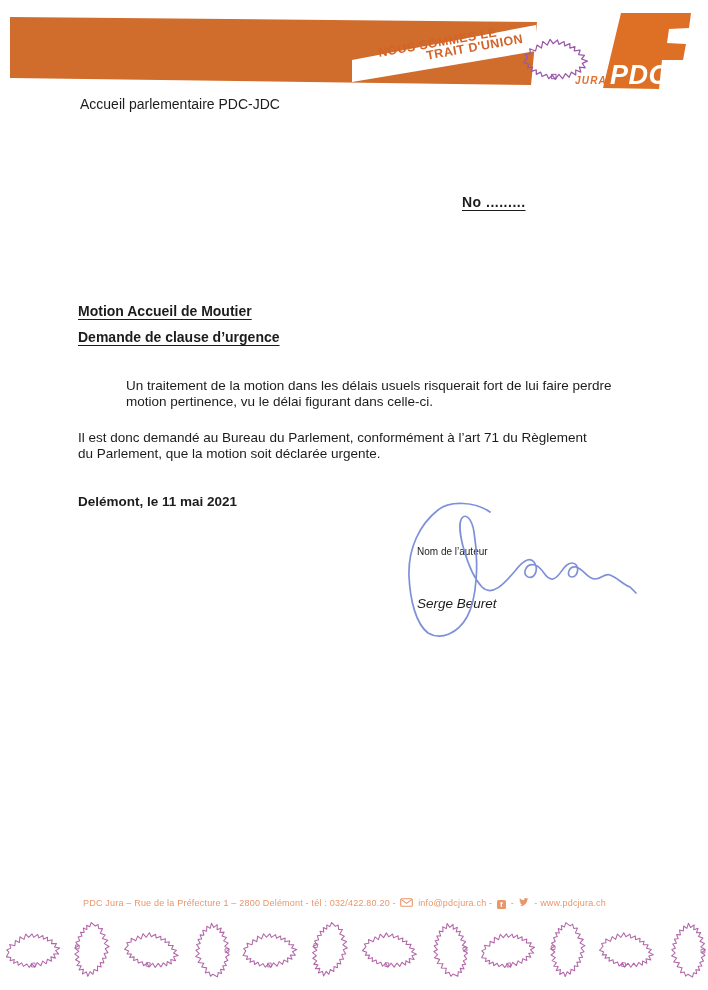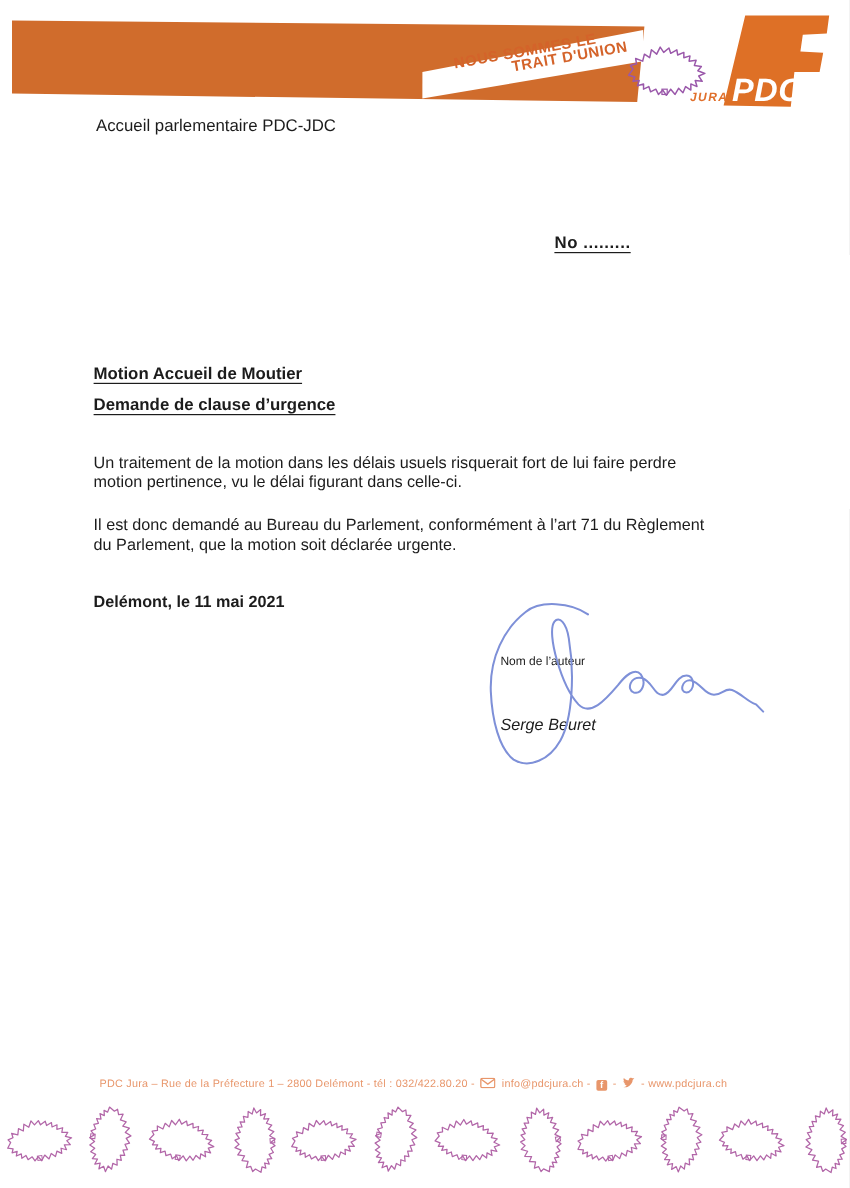--- a/index.html
+++ b/index.html
@@ -14,21 +14,21 @@
   
   .refno{left:462px;top:194px;font-size:14px;font-weight:bold;
          text-decoration:underline;text-underline-offset:3px;letter-spacing:.5px;}
   
   .title{left:78px;top:278px;font-size:14px;font-weight:bold;
          text-decoration:underline;text-underline-offset:3px;margin-top:25px;}
   .subtitle{left:78px;top:329px;font-size:14px;font-weight:bold;
          text-decoration:underline;text-underline-offset:3px;}
   
   .para{left:78px;font-size:13.5px;line-height:15.5px;}
-  .para1{top:378px;}
+  .para1{top:378px;margin-left:48px;}
   .para2{top:430px;}
   .dateline{left:78px;top:494px;font-size:13.5px;font-weight:bold;}
   .author-label{left:417px;top:546px;font-size:10px;}
   .author-name{left:417px;top:596px;font-size:13.5px;font-style:italic;}
   
   .footer{left:0;top:898px;width:689px;text-align:center;font-size:9px;
           color:#e8966b;letter-spacing:.2px;white-space:nowrap;}
   .footer .icn{display:inline-block;vertical-align:-1px;margin:0 2px;}
   .fb-badge{display:inline-block;width:9px;height:9px;background:#e8966b;color:#fff;
             font-size:8px;font-weight:bold;line-height:9px;text-align:center;

